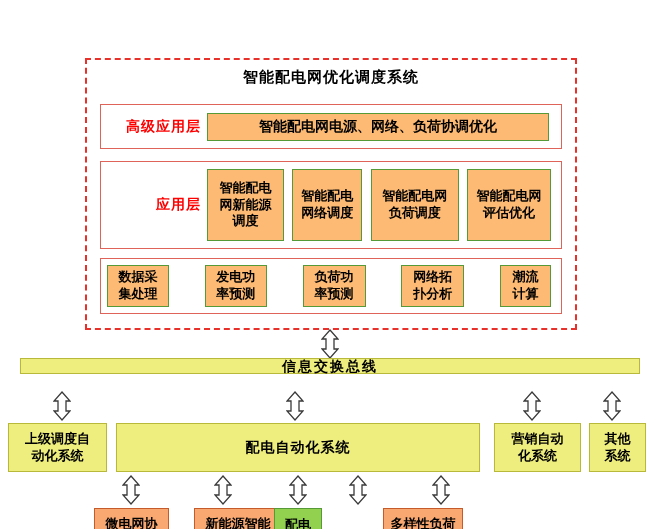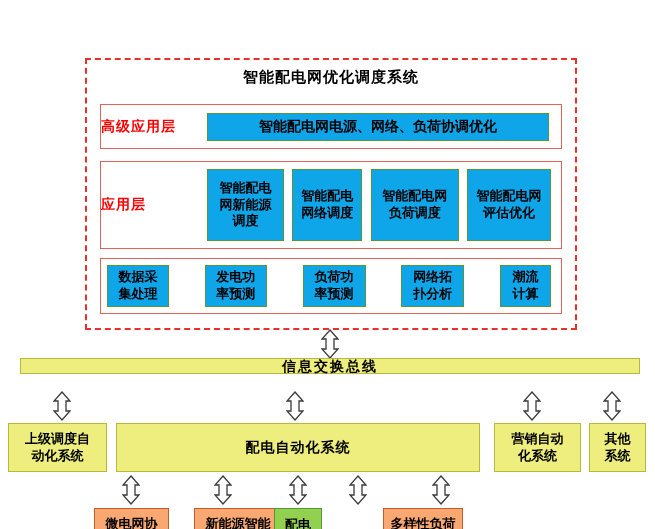--- a/index.html
+++ b/index.html
@@ -9,24 +9,24 @@
 
   
   .outer { position:absolute; left:85px; top:14px; width:492px; height:272px; border:2px dashed #e8312a; background:#ffffff; }
   .title { position:absolute; top:8px; left:0; right:0; text-align:center; font-size:15px; font-weight:bold; color:#000; letter-spacing:1px; }
 
   
   .layer { position:absolute; left:13px; right:13px; border:1px solid #e0635a; display:flex; align-items:center; background:#ffffff; }
   .layer1 { top:44px; height:45px; }
   .layer2 { top:101px; height:88px; }
   .layer3 { top:198px; height:56px; }
-  .layer-label { width:100px; flex:0 0 100px; color:#fe0000; font-weight:bold; font-size:14px; text-align:left; letter-spacing:1px; }
+  .layer-label { width:100px; flex:0 0 100px; color:#fe0000; font-weight:bold; font-size:14px; text-align:right; letter-spacing:1px; }
   .layer-items { flex:1; display:flex; align-items:center; justify-content:space-between; padding:0 10px 0 6px; }
 
-  .gbox { background:#0ea5e9; border:1px solid #569a38; color:#000; font-weight:bold; font-size:13px; line-height:1.3;
+  .gbox { background:#fdba74; border:1px solid #569a38; color:#000; font-weight:bold; font-size:13px; line-height:1.3;
           display:flex; align-items:center; justify-content:center; text-align:center; white-space:pre-line; padding:2px 3px; }
   .layer1 .gbox { flex:1; height:28px; font-size:14px; margin-right:2px; }
   .layer2 .gbox { height:72px; }
   .layer3 .gbox { height:42px; }
   .w77 { width:77px; } .w70 { width:70px; } .w88 { width:88px; } .w84 { width:84px; }
   .w62 { width:62px; } .w63 { width:63px; } .w51 { width:51px; }
 
   
   .ybox { position:absolute; background:#eeee7e; border:1px solid #b8b83a; color:#000; font-weight:bold; font-size:13px; line-height:1.3;
           display:flex; align-items:center; justify-content:center; text-align:center; white-space:pre-line; }

